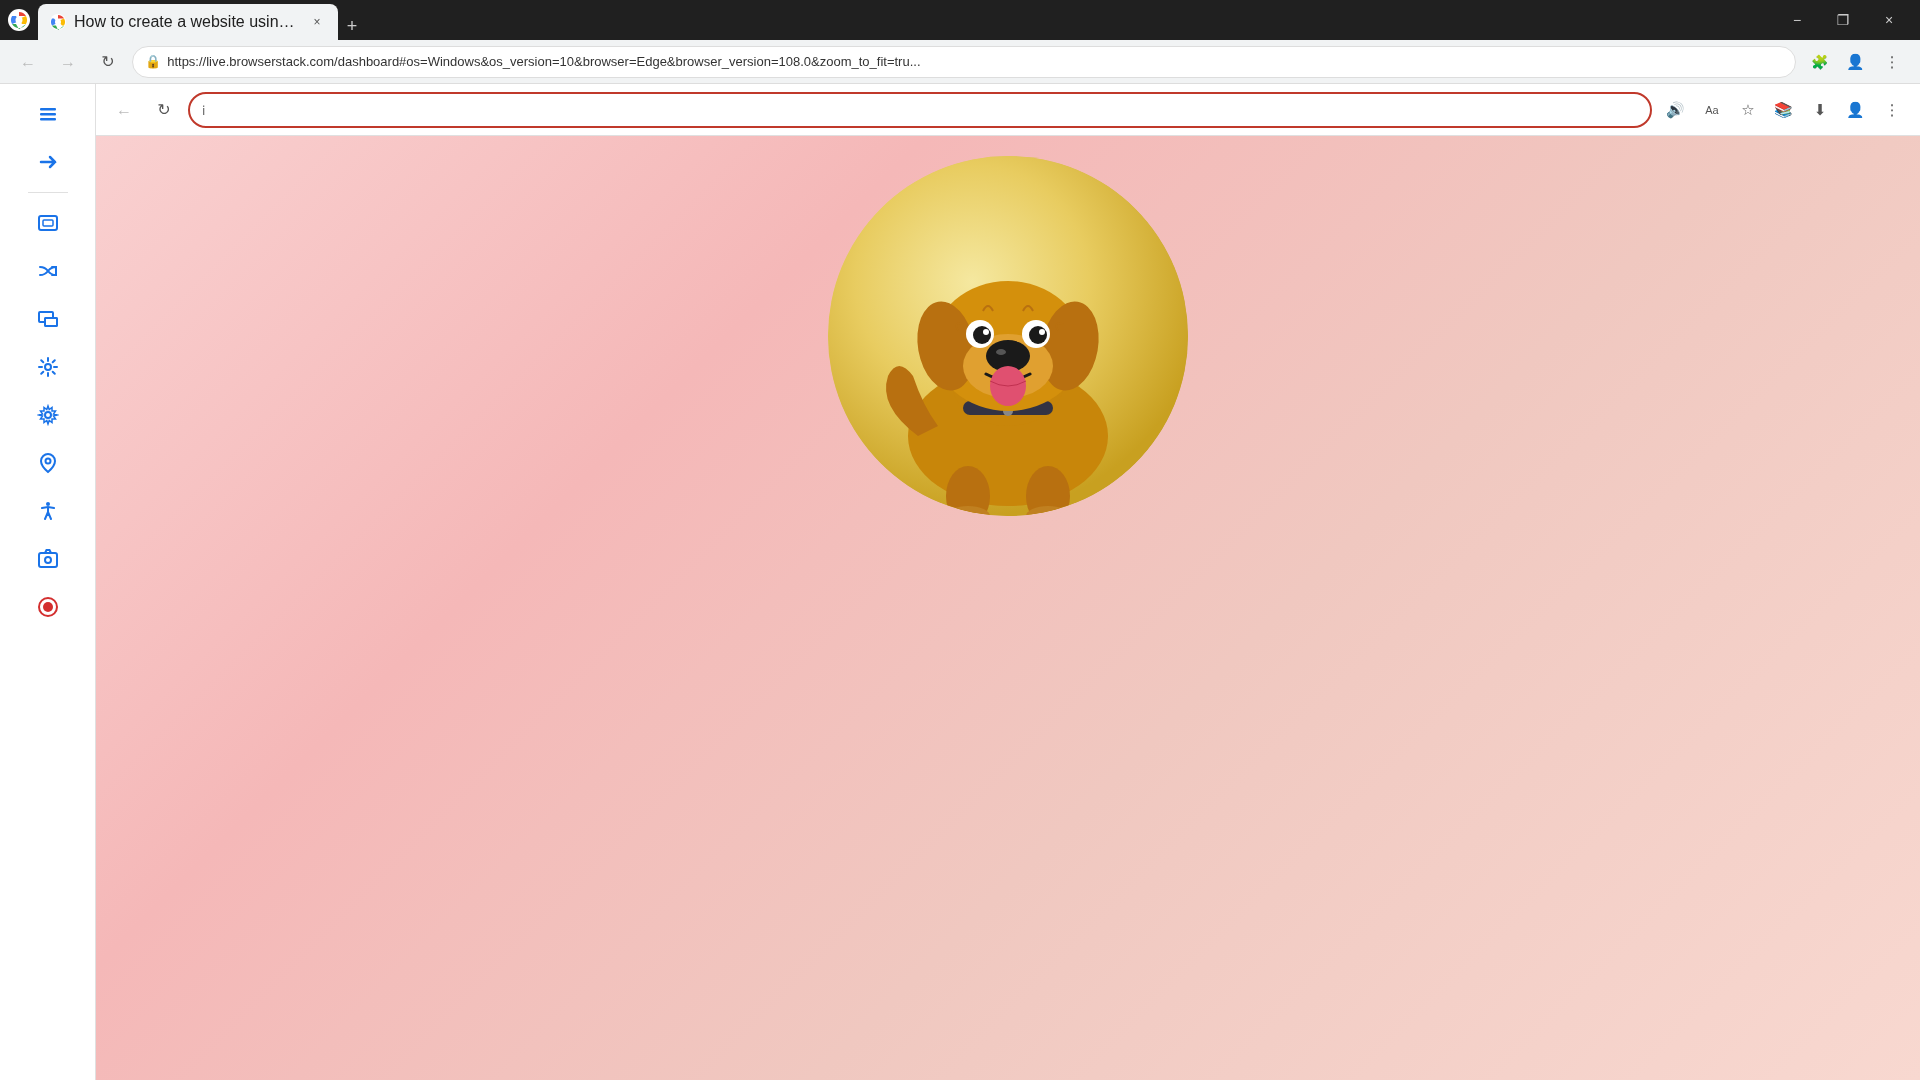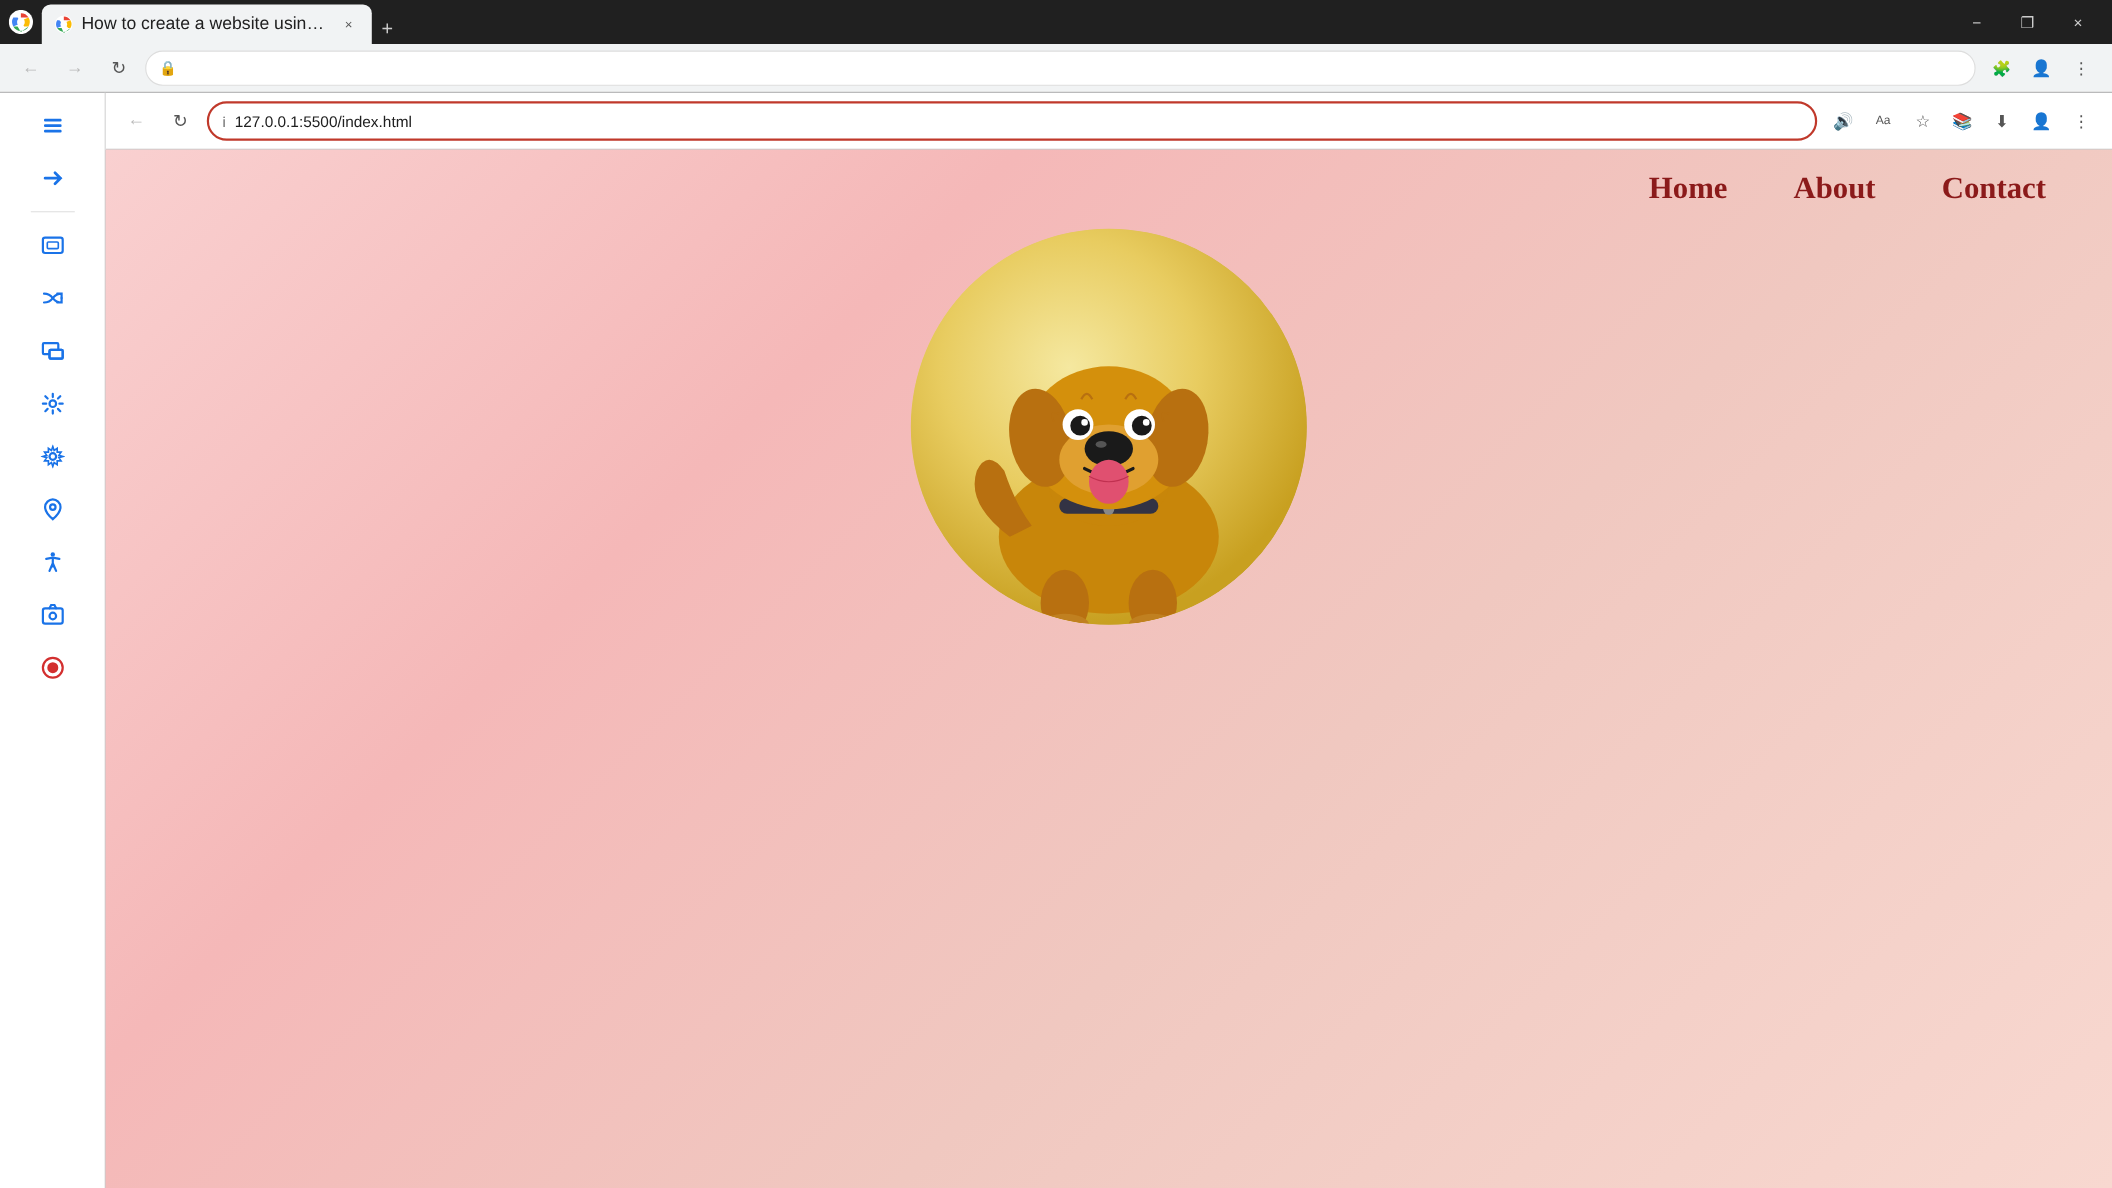--- a/index.html
+++ b/index.html
@@ -308,20 +308,21 @@
       <button class="win-btn close">×</button>
     </div>
   </div>
 
   <div class="nav-bar" style="background:#f1f3f4; height:44px;">
     <button class="nav-btn" disabled="">←</button>
     <button class="nav-btn" disabled="">→</button>
     <button class="nav-btn">↻</button>
     <div style="flex:1; background:white; border-radius:20px; height:32px; display:flex; align-items:center; padding:0 12px; gap:6px; border:1px solid #ddd;">
       <span style="color:#555; font-size:13px;">🔒</span>
+      <span style="font-size:13px; color:#333; white-space:nowrap; overflow:hidden; text-overflow:ellipsis;">https://live.browserstack.com/dashboard#os=Windows&amp;os_version=10&amp;browser=Edge&amp;browser_version=108.0&amp;zoom_to_fit=tru...</span>
     </div>
     <div class="nav-bar-right">
       <button class="nav-icon-btn" style="font-size:14px;">🧩</button>
       <button class="nav-icon-btn">👤</button>
       <button class="nav-icon-btn">⋮</button>
     </div>
   </div>
 
   <div class="main-area">
 
@@ -397,40 +398,34 @@
       </div>
     </div>
 
     <div style="flex:1; display:flex; flex-direction:column;">
 
       <div class="nav-bar" style="background:#ffffff; border-bottom:1px solid #e0e0e0; height:52px;">
         <button class="nav-btn" disabled="" style="color:#bbb;">←</button>
         <button class="nav-btn">↻</button>
         <div class="address-bar-wrapper">
           <span class="address-icon">ℹ</span>
-          <input class="address-input" type="text" readonly="" value="127.0.0.1:5500/index.html" style="">
         </div>
         <div class="nav-bar-right">
           <button class="nav-icon-btn active">🔊</button>
           <button class="nav-icon-btn" style="font-size:11px;text-align:center;">Aa</button>
           <button class="nav-icon-btn">☆</button>
           <button class="nav-icon-btn">📚</button>
           <button class="nav-icon-btn">⬇</button>
           <button class="nav-icon-btn">👤</button>
           <button class="nav-icon-btn">⋮</button>
         </div>
       </div>
 
       <div class="webpage">
 
-        <div class="site-nav">
-          <a class="site-nav-link">Home</a>
-          <a class="site-nav-link">About</a>
-          <a class="site-nav-link">Contact</a>
-        </div>
 
         <div class="dog-circle">
 
           <svg width="360" height="360" viewBox="0 0 360 360">
 
             <defs>
               <radialGradient id="bgGrad" cx="40%" cy="35%" r="65%">
                 <stop offset="0%" stop-color="#f5e8a0"></stop>
                 <stop offset="50%" stop-color="#e8cc60"></stop>
                 <stop offset="100%" stop-color="#c8a020"></stop>

